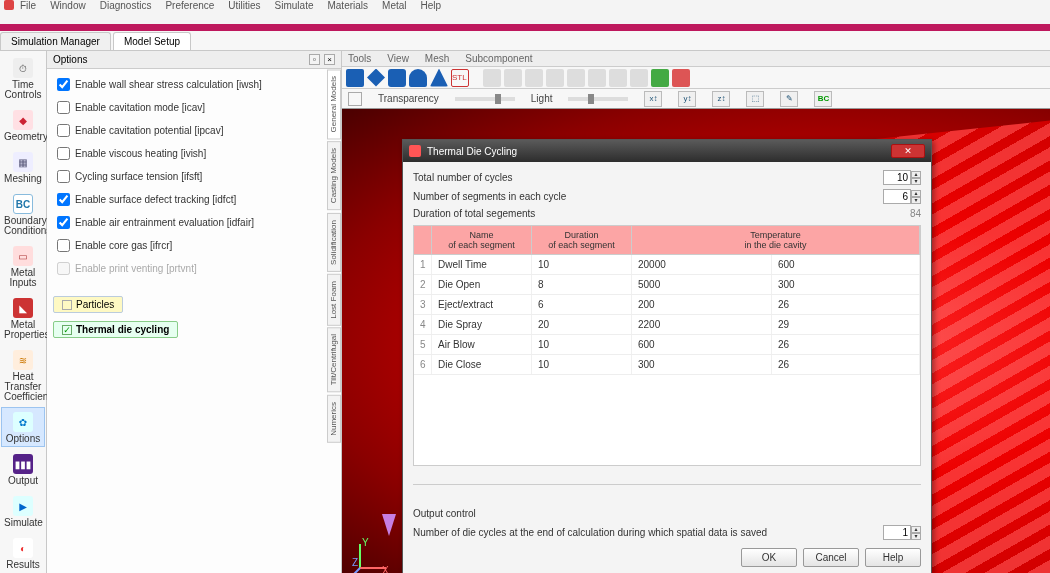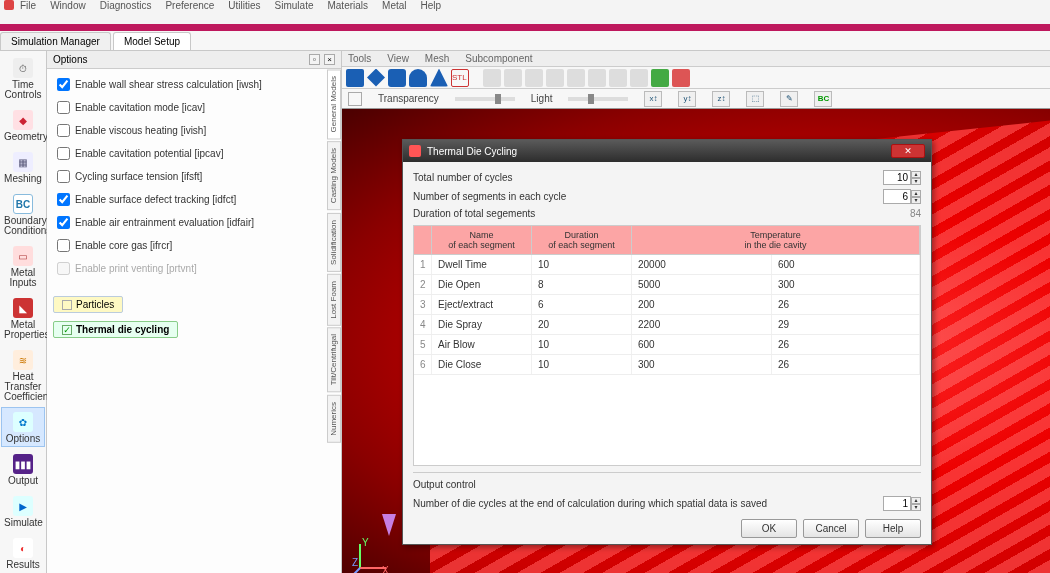--- a/index.html
+++ b/index.html
@@ -73,21 +73,21 @@
   .tbl .hd{ display:flex; background:#fca5a5; border-bottom:1px solid #ccc;}
   .tbl .hd div{ padding:4px 4px; text-align:center; border-right:1px solid #ccc; font-size:9px; line-height:10px; color:#333;}
   .tbl .row{ display:flex; border-bottom:1px solid #eee;}
   .tbl .row div{ padding:4px 6px; border-right:1px solid #f0f0f0;}
   .c0{width:18px;color:#888;text-align:right;}
   .c1{width:100px;}
   .c2{width:100px;}
   .c3{width:140px;}
   .c4{flex:1;}
   .tbl-space{height:90px;background:#fff;}
-  .out-ctrl{ border-top:1px solid #ccc; margin-top:6px; padding-top:6px;}
+  .out-ctrl{ border-top:1px solid #ccc; margin-top:18px; padding-top:23px;}
   .dlg-btns{ display:flex; justify-content:flex-end; gap:6px; margin-top:8px;}
   .btn{ min-width:56px; padding:3px 8px; border:1px solid #999; background:linear-gradient(#fff,#e4e4e4); border-radius:2px; text-align:center; cursor:pointer;}
 </style>
 </head>
 <body>
 
 <div class="menubar">
   <div class="app-icon"></div>
   <span>File</span>
   <span>Window</span>
@@ -160,25 +160,25 @@
       <div class="opt-row">
           <input type="checkbox" checked="" style="">
           <span>Enable wall shear stress calculation [iwsh]</span>
         </div>
       <div class="opt-row">
           <input type="checkbox" style="">
           <span>Enable cavitation mode [icav]</span>
         </div>
       <div class="opt-row">
           <input type="checkbox" style="">
+          <span>Enable cavitation potential [ipcav]</span>
+        </div>
+      <div class="opt-row">
+          <input type="checkbox" style="">
           <span>Enable viscous heating [ivish]</span>
-        </div>
-      <div class="opt-row">
-          <input type="checkbox" style="">
-          <span>Enable cavitation potential [ipcav]</span>
         </div>
       <div class="opt-row">
           <input type="checkbox" style="">
           <span>Cycling surface tension [ifsft]</span>
         </div>
       <div class="opt-row">
           <input type="checkbox" checked="" style="">
           <span>Enable surface defect tracking [idfct]</span>
         </div>
       <div class="opt-row">

